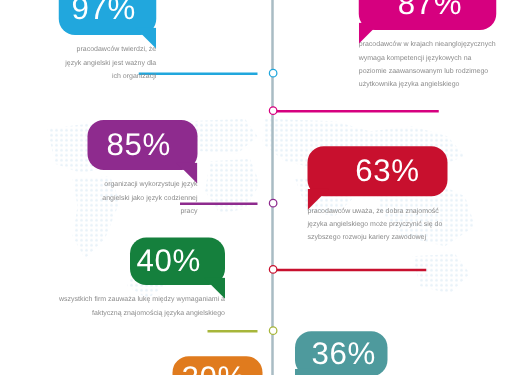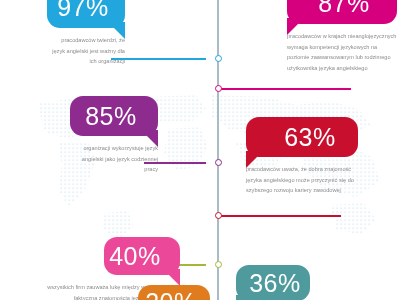--- a/index.html
+++ b/index.html
@@ -73,21 +73,21 @@
 
   #c85  {left:70px; top:96px; width:88px;}
   #c85 .bubble{height:40px;background:#8e2b8e;padding-right:6px;}
   #c85 .caption{width:88px;}
 
   #c63  {left:246px; top:117px; width:112px;}
   #c63 .bubble{height:40px;background:#c8102e;padding-left:16px;}
   #c63 .caption{width:112px;}
 
   #c40  {left:104px; top:190px; width:76px;}
-  #c40 .bubble{height:38px;background:#ec4899;padding-right:14px;margin-top:47px;}
+  #c40 .bubble{height:38px;background:#15803d;padding-right:14px;}
   #c40 .caption{width:140px;margin-left:-64px;}
 
   #c36  {left:236px; top:233px; width:74px;margin-top:32px;}
   #c36 .bubble{height:36px;background:#4e9a9d;padding-left:4px;}
   #c36 .caption{width:152px;}
 
   #c20  {left:138px; top:285px; width:72px;}
   #c20 .bubble{height:34px;background:#e07b1e;padding-right:6px;}
 
   

